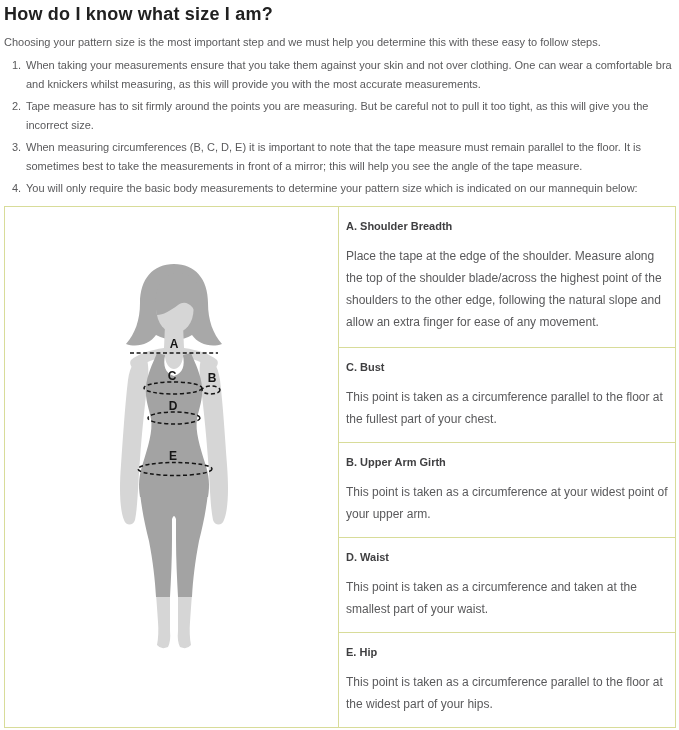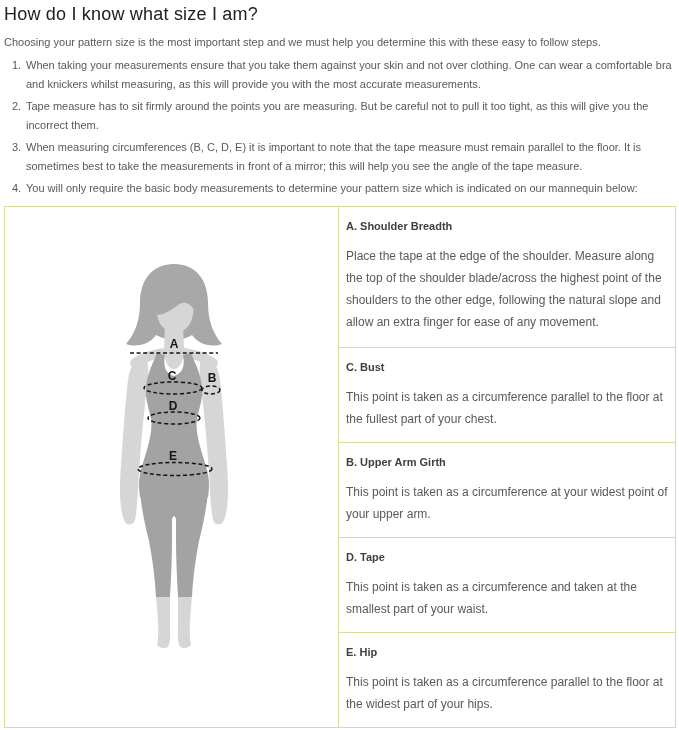--- a/index.html
+++ b/index.html
@@ -16,21 +16,21 @@
   html,body{margin:0;padding:0;background:#ffffff;}
   body{
     width:679px;height:730px;overflow:hidden;
     font-family:"Liberation Sans", sans-serif;
     color:var(--body-text);
     -webkit-font-smoothing:antialiased;
   }
   .page{padding:3px 3px 0 4px;}
   h1{
     font-size:18px;line-height:22px;margin:0 0 10px 0;
-    font-weight:400;color:var(--title-text);letter-spacing:.2px;
+    font-weight:700;color:var(--title-text);letter-spacing:.2px;
   }
   .intro{font-size:11px;line-height:15px;margin:0 0 6px 0;}
   .steps{margin:0 0 8px 0;padding:0;list-style:none;font-size:11px;line-height:19px;}
   .step{display:flex;margin:0 0 3px 0;}
   .step .num{flex:0 0 22px;padding-left:8px;}
   .step .txt{flex:1;}
   .measure-table{
     display:grid;grid-template-columns:334px 1fr;
     border:1px solid var(--panel-border);
     width:672px;
@@ -68,21 +68,21 @@
 
   <p class="intro">Choosing your pattern size is the most important step and we must help you determine this with these easy to follow steps.</p>
 
   <ol class="steps">
     <li class="step">
       <span class="num">1.</span>
       <span class="txt">When taking your measurements ensure that you take them against your skin and not over clothing. One can wear a comfortable bra and knickers whilst measuring, as this will provide you with the most accurate measurements.</span>
     </li>
     <li class="step">
       <span class="num">2.</span>
-      <span class="txt">Tape measure has to sit firmly around the points you are measuring. But be careful not to pull it too tight, as this will give you the incorrect them.</span>
+      <span class="txt">Tape measure has to sit firmly around the points you are measuring. But be careful not to pull it too tight, as this will give you the incorrect size.</span>
     </li>
     <li class="step">
       <span class="num">3.</span>
       <span class="txt">When measuring circumferences (B, C, D, E) it is important to note that the tape measure must remain parallel to the floor. It is sometimes best to take the measurements in front of a mirror; this will help you see the angle of the tape measure.</span>
     </li>
     <li class="step">
       <span class="num">4.</span>
       <span class="txt">You will only require the basic body measurements to determine your pattern size which is indicated on our mannequin below:</span>
     </li>
   </ol>
@@ -138,21 +138,21 @@
       </div>
       <div class="section">
         <h3>C. Bust</h3>
         <p>This point is taken as a circumference parallel to the floor at the fullest part of your chest.</p>
       </div>
       <div class="section">
         <h3>B. Upper Arm Girth</h3>
         <p>This point is taken as a circumference at your widest point of your upper arm.</p>
       </div>
       <div class="section">
-        <h3>D. Tape</h3>
+        <h3>D. Waist</h3>
         <p>This point is taken as a circumference and taken at the smallest part of your waist.</p>
       </div>
       <div class="section">
         <h3>E. Hip</h3>
         <p>This point is taken as a circumference parallel to the floor at the widest part of your hips.</p>
       </div>
     </div>
 
   </div>
 </div>

